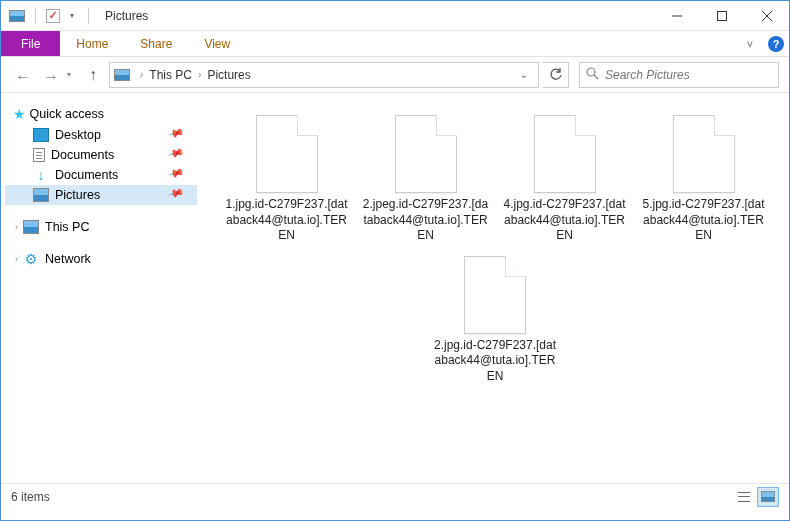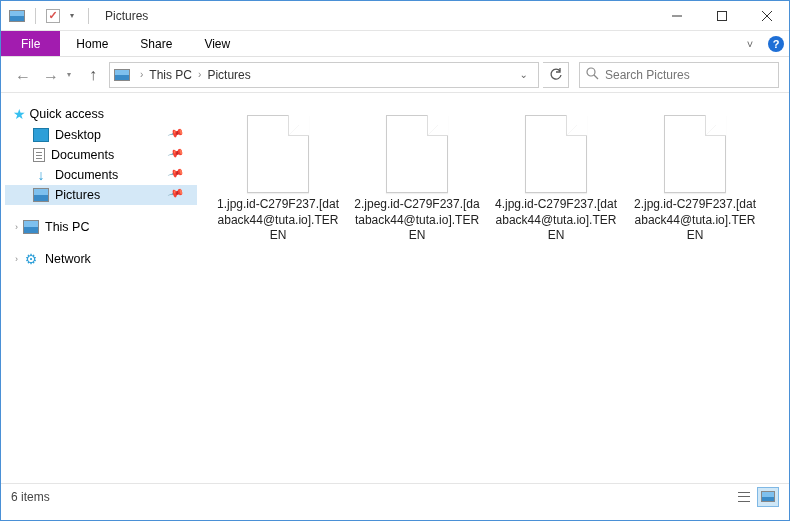--- a/index.html
+++ b/index.html
@@ -13,38 +13,38 @@
   .titlebar .check-icon { width: 14px; height: 14px; border: 1px solid #aaa; display: flex; align-items: center; justify-content: center; color: #d9534f; font-size: 11px; font-weight: bold;}
   .titlebar .dropdown { font-size: 8px; color: #666; padding: 0 4px; }
   .titlebar .title { font-size: 12px; color: #333; padding-left: 6px; }
   .titlebar .win-controls { margin-left: auto; display: flex; }
   .titlebar .win-btn { width: 45px; height: 30px; display: flex; align-items: center; justify-content: center; font-size: 14px; color: #333; }
   .titlebar .win-btn svg { width: 10px; height: 10px; }
 
   
   .ribbon { height: 26px; display: flex; align-items: stretch; border-bottom: 1px solid #e1e1e1; background: #fff; }
   .ribbon .file-tab { background: #a21caf; color: #fff; font-size: 12px; padding: 0 20px; display: flex; align-items: center; }
-  .ribbon .tab { font-size: 12px; color: #000000; padding: 0 16px; display: flex; align-items: center; }
+  .ribbon .tab { font-size: 12px; color: #a16207; padding: 0 16px; display: flex; align-items: center; }
   .ribbon .spacer { flex: 1; }
   .ribbon .expand-icon { width: 26px; display: flex; align-items: center; justify-content: center; color: #666; font-size: 11px; }
   .ribbon .help-icon { width: 26px; display: flex; align-items: center; justify-content: center; }
   .ribbon .help-icon .q { width: 16px; height: 16px; border-radius: 50%; background: #1e6fd6; color: #fff; font-size: 11px; display: flex; align-items: center; justify-content: center; font-weight: bold;}
 
   
   .navbar { height: 36px; display: flex; align-items: center; padding: 4px 10px; gap: 4px; border-bottom: 1px solid #e5e5e5;}
   .nav-arrow { width: 24px; height: 24px; display: flex; align-items: center; justify-content: center; color: #888; font-size: 16px; }
   .nav-arrow.up { color: #555; }
   .nav-drop { font-size: 8px; color: #888; padding-right:6px; }
   .breadcrumb { flex: 1; height: 26px; border: 1px solid #ccc; display: flex; align-items: center; padding: 0 4px; gap: 4px; font-size: 12px; color: #333; }
   .breadcrumb .pc-icon { width: 16px; height: 12px; background: linear-gradient(#7ec0ee 50%, #3a8bc8 50%); border: 1px solid #888; margin-right:4px;}
   .breadcrumb .chev { color: #888; font-size: 10px; padding: 0 2px; }
   .breadcrumb .bc-drop { margin-left: auto; color: #666; font-size: 10px; padding: 0 6px; }
   .refresh { width: 26px; height: 26px; border: 1px solid #ccc; border-left: none; display: flex; align-items: center; justify-content: center; color: #555; }
   .search { width: 200px; height: 26px; border: 1px solid #ccc; margin-left: 6px; display: flex; align-items: center; padding: 0 6px; gap: 6px; }
-  .search input { border: none; outline: none; font-size: 12px; flex: 1; color: #0369a1; background: transparent;}
+  .search input { border: none; outline: none; font-size: 12px; flex: 1; font-style: italic; color: #0369a1; background: transparent;}
   .search .s-icon { color: #888; font-size: 13px; }
 
   
   .body { display: flex; height: 401px; }
   .sidebar { width: 200px; padding: 10px 4px; font-size: 12.5px; overflow: hidden; }
   .sidebar .group { margin-bottom: 12px; }
   .sidebar .group-head { display: flex; align-items: center; gap: 4px; padding: 3px 8px; }
   .sidebar .star { color: #38c0f0; font-size: 14px; }
   .sidebar .item { display: flex; align-items: center; gap: 6px; padding: 3px 8px 3px 28px; position: relative;}
   .sidebar .item.selected { background: #d4e8f7; }
@@ -52,21 +52,21 @@
   .sidebar .icon { width: 16px; height: 14px; display: inline-flex; align-items: center; justify-content: center; flex-shrink: 0;}
   .sidebar .desktop-i { background: #2e9fd8; border: 1px solid #1a7aa8; }
   .sidebar .doc-i { border: 1px solid #888; background: #fff; position: relative; width: 12px; height: 14px;}
   .sidebar .doc-i::before { content:""; position:absolute; left:2px; top:3px; right:2px; height:1px; background:#888; box-shadow: 0 3px #888, 0 6px #888;}
   .sidebar .dl-i { color: #2e9fd8; font-weight: bold; font-size: 14px;}
   .sidebar .pic-i { background: linear-gradient(#7ec0ee 50%, #3a8bc8 50%); border: 1px solid #888; }
   .sidebar .pc-i { background: linear-gradient(#7ec0ee 50%, #3a8bc8 50%); border: 1px solid #888; }
   .sidebar .net-i { color: #2e9fd8; font-size: 14px;}
   .sidebar .caret { position: absolute; left: 10px; color: #888; font-size: 9px; }
 
-  .content { flex: 1; padding: 18px 10px; display: flex; flex-wrap: wrap; align-content: flex-start; gap: 4px 5px; overflow: auto;}
+  .content { flex: 1; padding: 18px 10px; display: flex; flex-wrap: wrap; align-content: flex-start; gap: 4px 5px; overflow: auto; justify-content: center;}
   .file { width: 134px; display: flex; flex-direction: column; align-items: center; text-align: center; padding: 4px; }
   .file-icon { width: 62px; height: 78px; background: #fff; border: 1px solid #ccc; position: relative; margin-bottom: 4px; box-shadow: 0 1px 1px rgba(0,0,0,0.06);}
   .file-icon::before { content: ""; position: absolute; top: -1px; right: -1px; width: 20px; height: 20px; background: linear-gradient(135deg, #fff 0%, #fff 48%, #ddd 52%, #f2f2f2 60%); border-left: 1px solid #ddd; border-bottom: 1px solid #ddd; }
   .file-icon::after { content:""; position:absolute; top:-1px; right:-1px; width:20px; height:20px; background: linear-gradient(135deg, transparent 48%, #fff 52%);}
   .file-corner { position:absolute; top:-1px; right:-1px; width:0; height:0; border-top: 20px solid #fff; border-left: 20px solid transparent;}
   .file-name { font-size: 12px; color: #222; line-height: 1.3; word-break: break-all; max-width: 130px;}
 
   
   .statusbar { height: 26px; border-top: 1px solid #e5e5e5; display: flex; align-items: center; padding: 0 10px; font-size: 12px; color: #444; position: absolute; bottom: 11px; left: 0; right: 0; background: #fff;}
   .statusbar .view-btns { margin-left: auto; display: flex; gap: 2px;}
@@ -210,20 +210,26 @@
     <div class="file">
       <div class="file-icon">
           <div class="file-corner"></div>
         </div>
       <div class="file-name">4.jpg.id-C279F237.[databack44@tuta.io].TEREN</div>
     </div>
     <div class="file">
       <div class="file-icon">
           <div class="file-corner"></div>
         </div>
+      <div class="file-name">5.jpg.id-C279F237.[databack44@tuta.io].TEREN</div>
+    </div>
+    <div class="file">
+      <div class="file-icon">
+          <div class="file-corner"></div>
+        </div>
       <div class="file-name">2.jpg.id-C279F237.[databack44@tuta.io].TEREN</div>
     </div>
   </div>
 </div>
 
 <div class="statusbar">
   <span>6 items</span>
   <div class="view-btns">
     <div class="vbtn">
       <div class="det-lines">

